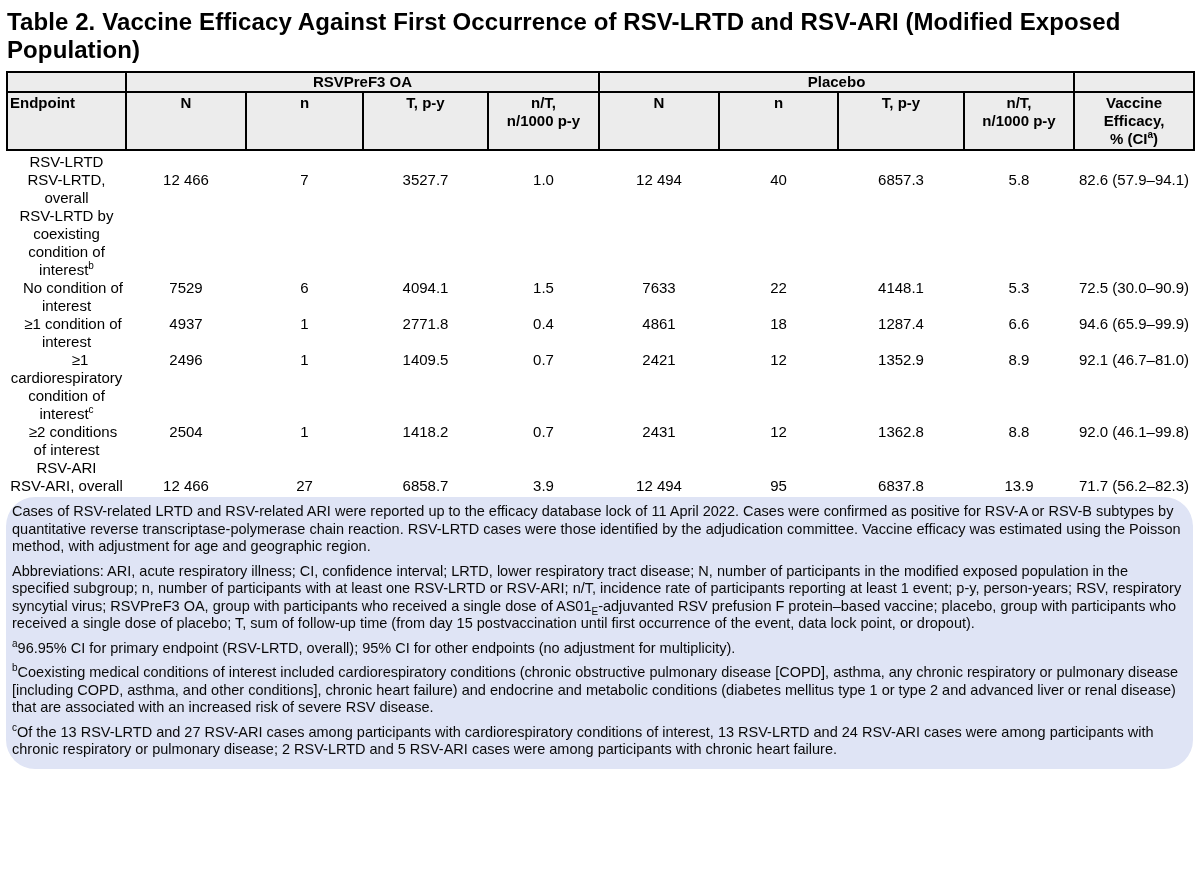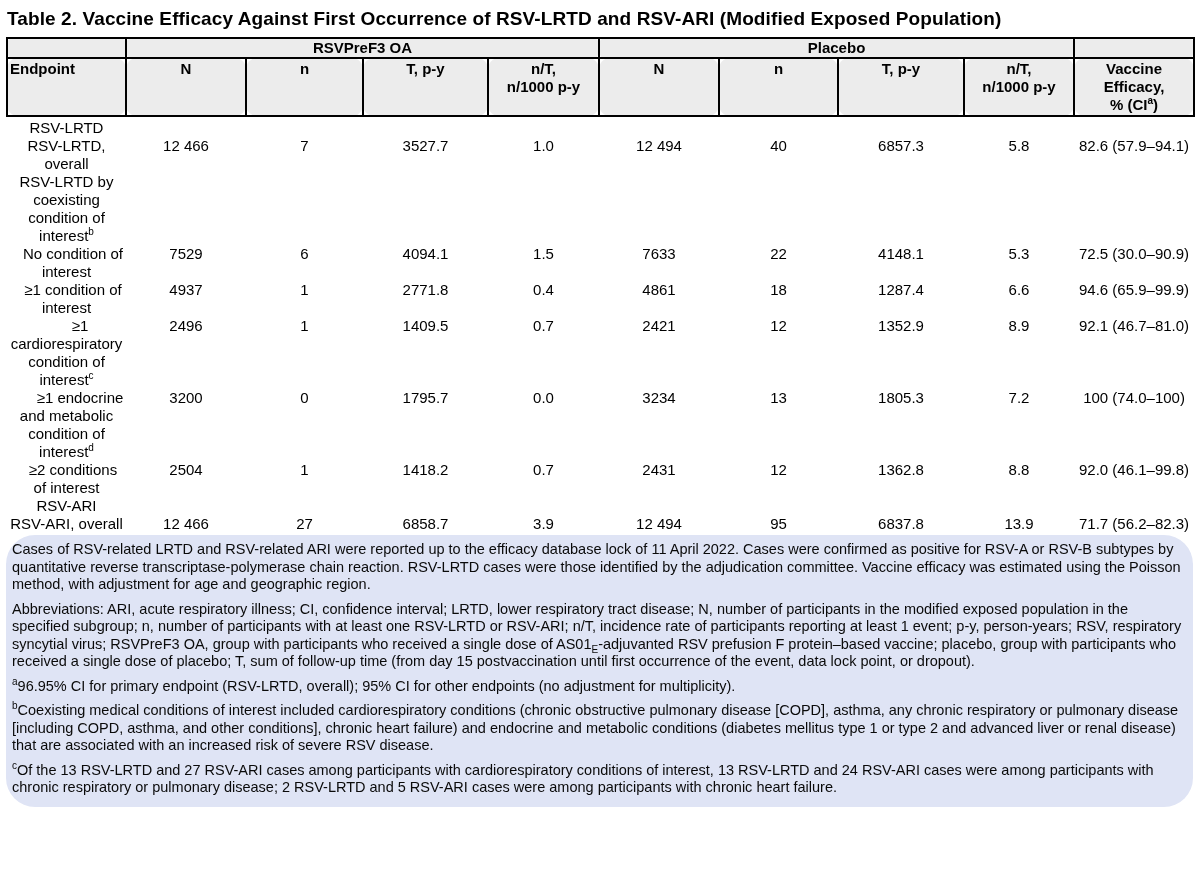--- a/index.html
+++ b/index.html
@@ -6,21 +6,21 @@
   html, body { margin: 0; padding: 0; }
   body {
     width: 1200px; height: 872px;
     background: #ffffff;
     color: #000000;
     font-family: "Liberation Sans", sans-serif;
   }
   .page { padding: 4px 6px 0 6px; }
 
   .title {
-    font-size: 19px;
+    font-size: 24px;
     font-weight: bold;
     margin: 4px 0 7px 1px;
     letter-spacing: 0.1px;
   }
 
   table.tbl {
     border-collapse: collapse;
     table-layout: fixed;
     width: 1187px;
   }
@@ -28,21 +28,21 @@
     border: 2px solid #000000;
     background: #ececec;
     font-size: 15px;
     font-weight: bold;
     padding: 1px 4px;
     vertical-align: top;
     text-align: center;
     line-height: 18px;
   }
   .tbl thead tr.grp th { height: 19px; padding: 0 4px; border-radius: 6px; }
-  .tbl thead tr.cols th { height: 57px; border-radius: 11px; }
+  .tbl thead tr.cols th { height: 57px; }
   .tbl thead th.ep-h { text-align: left; padding-left: 2px; }
   .tbl thead th .hl2 { margin-top: 0px; }
 
   .tbl tbody td {
     font-size: 15px;
     line-height: 18px;
     vertical-align: top;
     padding: 0 2px;
     text-align: center;
   }
@@ -191,32 +191,20 @@
         <td>1</td>
         <td>1409.5</td>
         <td>0.7</td>
         <td>2421</td>
         <td>12</td>
         <td>1352.9</td>
         <td>8.9</td>
         <td>92.1 (46.7–81.0)</td>
       </tr>
 
-      <tr>
-        <td class="ep ind2"><span>≥1 endocrine and metabolic condition of interest</span><sup>d</sup></td>
-        <td>3200</td>
-        <td>0</td>
-        <td>1795.7</td>
-        <td>0.0</td>
-        <td>3234</td>
-        <td>13</td>
-        <td>1805.3</td>
-        <td>7.2</td>
-        <td>100 (74.0–100)</td>
-      </tr>
 
       <tr>
         <td class="ep ind1"><span>≥2 conditions of interest</span><sup></sup></td>
         <td>2504</td>
         <td>1</td>
         <td>1418.2</td>
         <td>0.7</td>
         <td>2431</td>
         <td>12</td>
         <td>1362.8</td>

